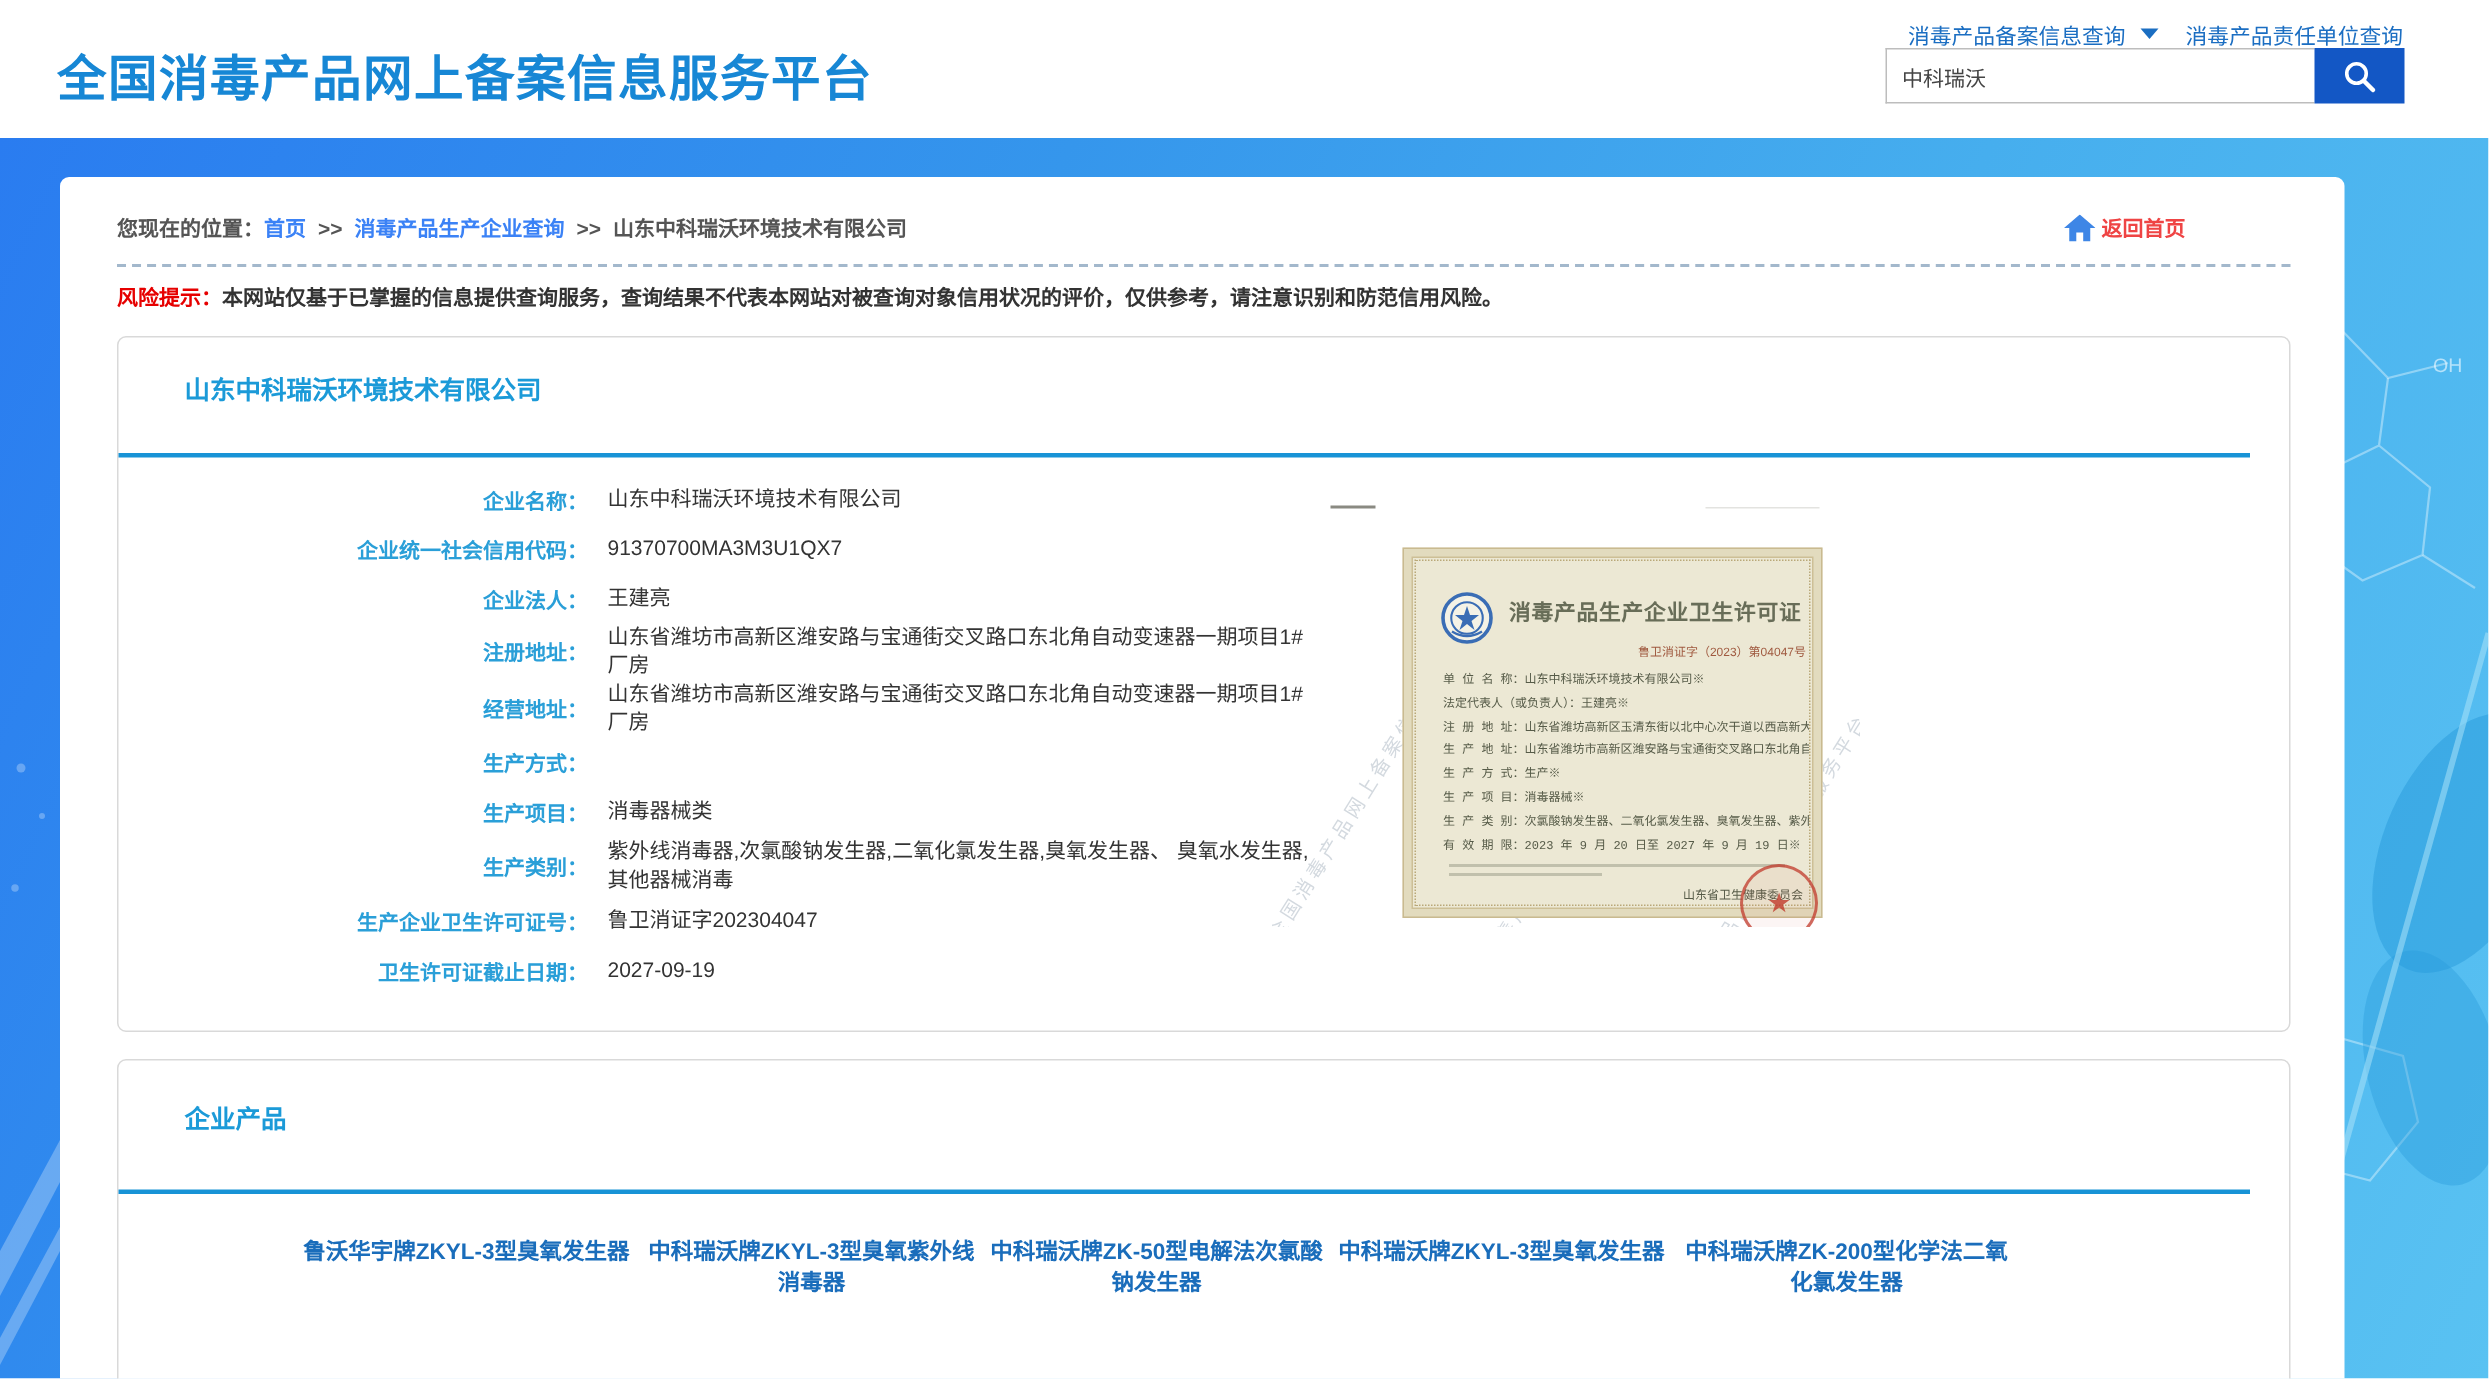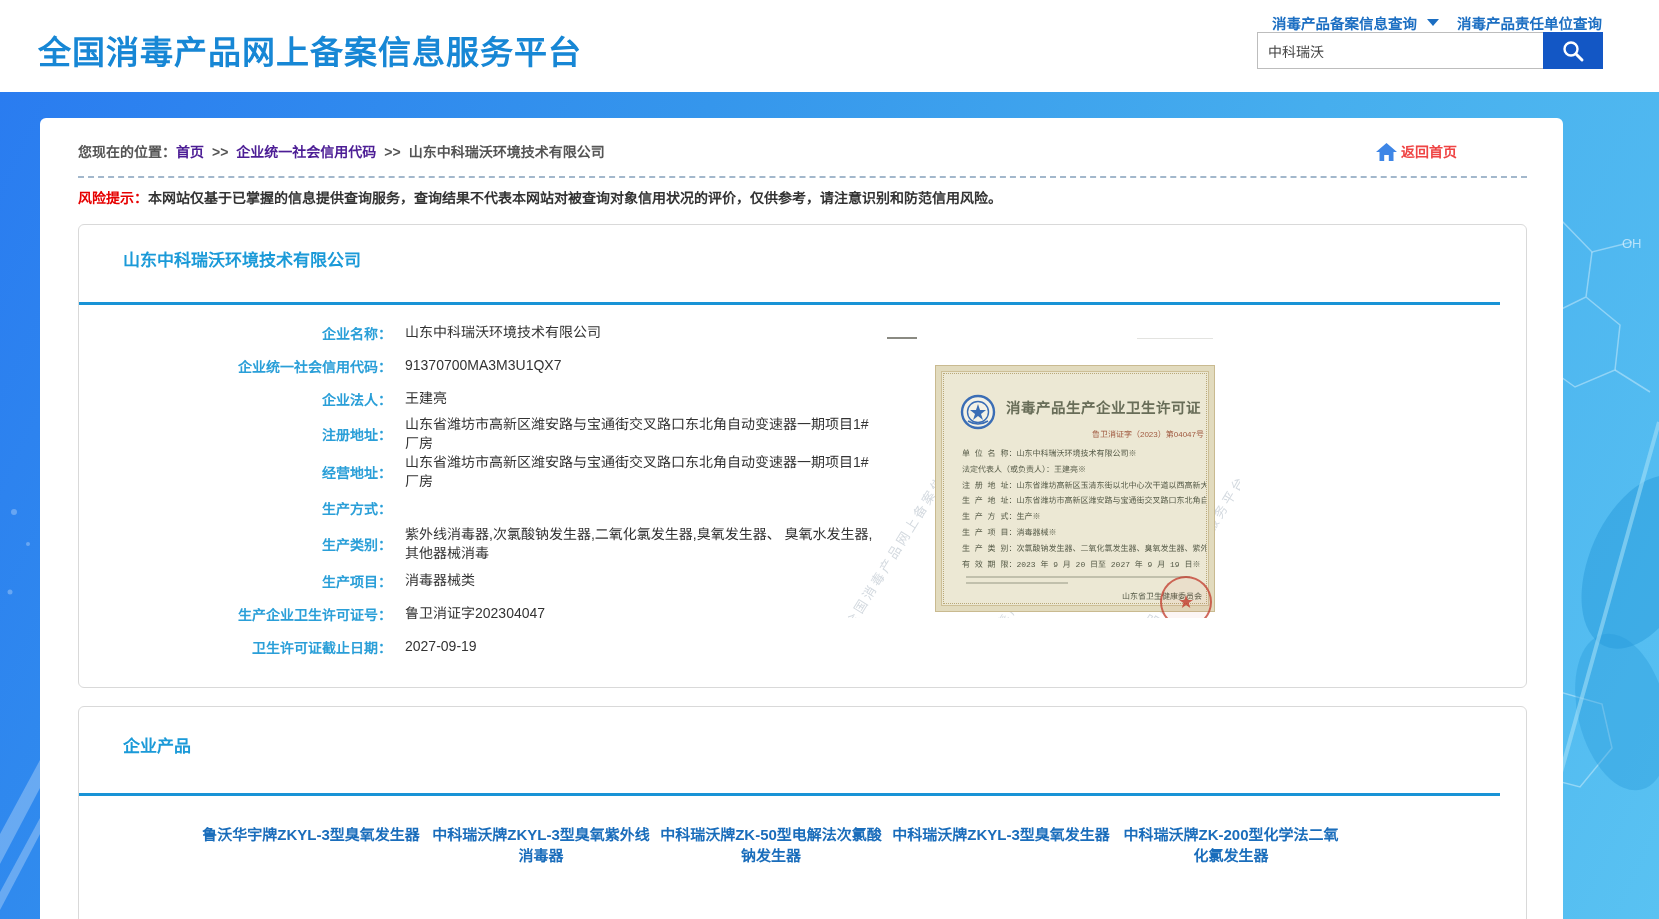--- a/index.html
+++ b/index.html
@@ -18,21 +18,21 @@
   }
   .band svg { position:absolute; left:0; top:0; }
   
   .site-header { position:absolute; left:0; top:0; width:1659px; height:92px; background:#fff; z-index:3; }
   .site-title {
     position:absolute; left:38px; top:26px;
     font-size:33px; font-weight:bold; color:#1787d5; letter-spacing:1px; white-space:nowrap;
   }
   .top-nav {
     position:absolute; top:12px; right:57px; display:flex; align-items:center; gap:10px;
-    font-size:14.5px; font-weight:700; color:#1b6ec2; white-space:nowrap;
+    font-size:14.5px; font-weight:400; color:#1b6ec2; white-space:nowrap;
   }
   .top-nav a { color:#1b6ec2; text-decoration:none; cursor:pointer; }
   .caret-down {
     width:0; height:0; border-left:6px solid transparent; border-right:6px solid transparent;
     border-top:7px solid #1b6ec2; display:inline-block; margin-right:8px;
   }
   .search-wrap { position:absolute; top:32px; right:56px; display:flex; height:37px;border-radius:16px; }
   .search-input {
     width:286px; height:37px; border:1px solid #bdbdbd; border-right:none; outline:none;
     font-size:14px; color:#444; padding:0 10px; font-family:inherit;
@@ -44,21 +44,21 @@
   
   .container {
     position:absolute; left:40px; top:118px; width:1523px; height:830px;
     background:#fff; border-radius:6px 6px 0 0; z-index:2;
   }
   .crumb-row {
     display:flex; justify-content:space-between; align-items:center;
     padding:24px 106px 0 38px; font-size:14px; font-weight:bold; color:#555;
     line-height:20px; white-space:nowrap;
   }
-  .crumb-row a { color:#4c1d95; text-decoration:none; cursor:pointer; }
+  .crumb-row a { color:#3b82f6; text-decoration:none; cursor:pointer; }
   .crumb-sep { margin:0 8px; }
   .back-home { display:flex; align-items:center; gap:4px; font-weight:bold; }
   .back-home a { color:#ef4444; font-size:14px; text-decoration:none; }
   .dashed-divider { margin:14px 36px 0 38px; border-top:2px dashed #a3b8cc; height:0; }
   .risk-line { margin:10px 36px 0 38px; font-size:14px; line-height:20px; color:#333; white-space:nowrap;font-weight:bold; }
   .risk-label { color:#e60000; }
   
   .card {
     margin:16px 36px 0 38px; border:1px solid #d9d9d9; border-radius:6px;
     position:relative; background:#fff;
@@ -162,21 +162,21 @@
         <line x1="16" y1="16" x2="22" y2="22" stroke="#ffffff" stroke-width="3" stroke-linecap="round"></line>
       </svg>
     </button>
   </div>
 </header>
 
 <main class="container">
 
   <div class="crumb-row">
     <div>
-      <span>您现在的位置：</span><a>首页</a><span class="crumb-sep">&gt;&gt;</span><a>企业统一社会信用代码</a><span class="crumb-sep">&gt;&gt;</span><span>山东中科瑞沃环境技术有限公司</span>
+      <span>您现在的位置：</span><a>首页</a><span class="crumb-sep">&gt;&gt;</span><a>消毒产品生产企业查询</a><span class="crumb-sep">&gt;&gt;</span><span>山东中科瑞沃环境技术有限公司</span>
     </div>
     <div class="back-home">
       <svg width="21" height="18" viewBox="0 0 21 18">
         <polygon points="10.5,0 21,9 17.5,9 17.5,18 12.8,18 12.8,12 8.2,12 8.2,18 3.5,18 3.5,9 0,9" fill="#3e86e6"></polygon>
       </svg>
       <a>返回首页</a>
     </div>
   </div>
 
   <div class="dashed-divider"></div>
@@ -207,27 +207,27 @@
         <span class="fvalue">山东省潍坊市高新区潍安路与宝通街交叉路口东北角自动变速器一期项目1#厂房</span>
       </div>
       <div class="frow">
         <span class="flabel">经营地址：</span>
         <span class="fvalue">山东省潍坊市高新区潍安路与宝通街交叉路口东北角自动变速器一期项目1#厂房</span>
       </div>
       <div class="frow">
         <span class="flabel">生产方式：</span>
         <span class="fvalue"></span>
       </div>
+      <div class="frow">
+        <span class="flabel">生产项目：</span>
+        <span class="fvalue">消毒器械类</span>
+      </div>
       <div class="frow multiline">
         <span class="flabel">生产类别：</span>
         <span class="fvalue">紫外线消毒器,次氯酸钠发生器,二氧化氯发生器,臭氧发生器、 臭氧水发生器,其他器械消毒</span>
-      </div>
-      <div class="frow">
-        <span class="flabel">生产项目：</span>
-        <span class="fvalue">消毒器械类</span>
       </div>
       <div class="frow">
         <span class="flabel">生产企业卫生许可证号：</span>
         <span class="fvalue">鲁卫消证字202304047</span>
       </div>
       <div class="frow">
         <span class="flabel">卫生许可证截止日期：</span>
         <span class="fvalue">2027-09-19</span>
       </div>
     </div>

